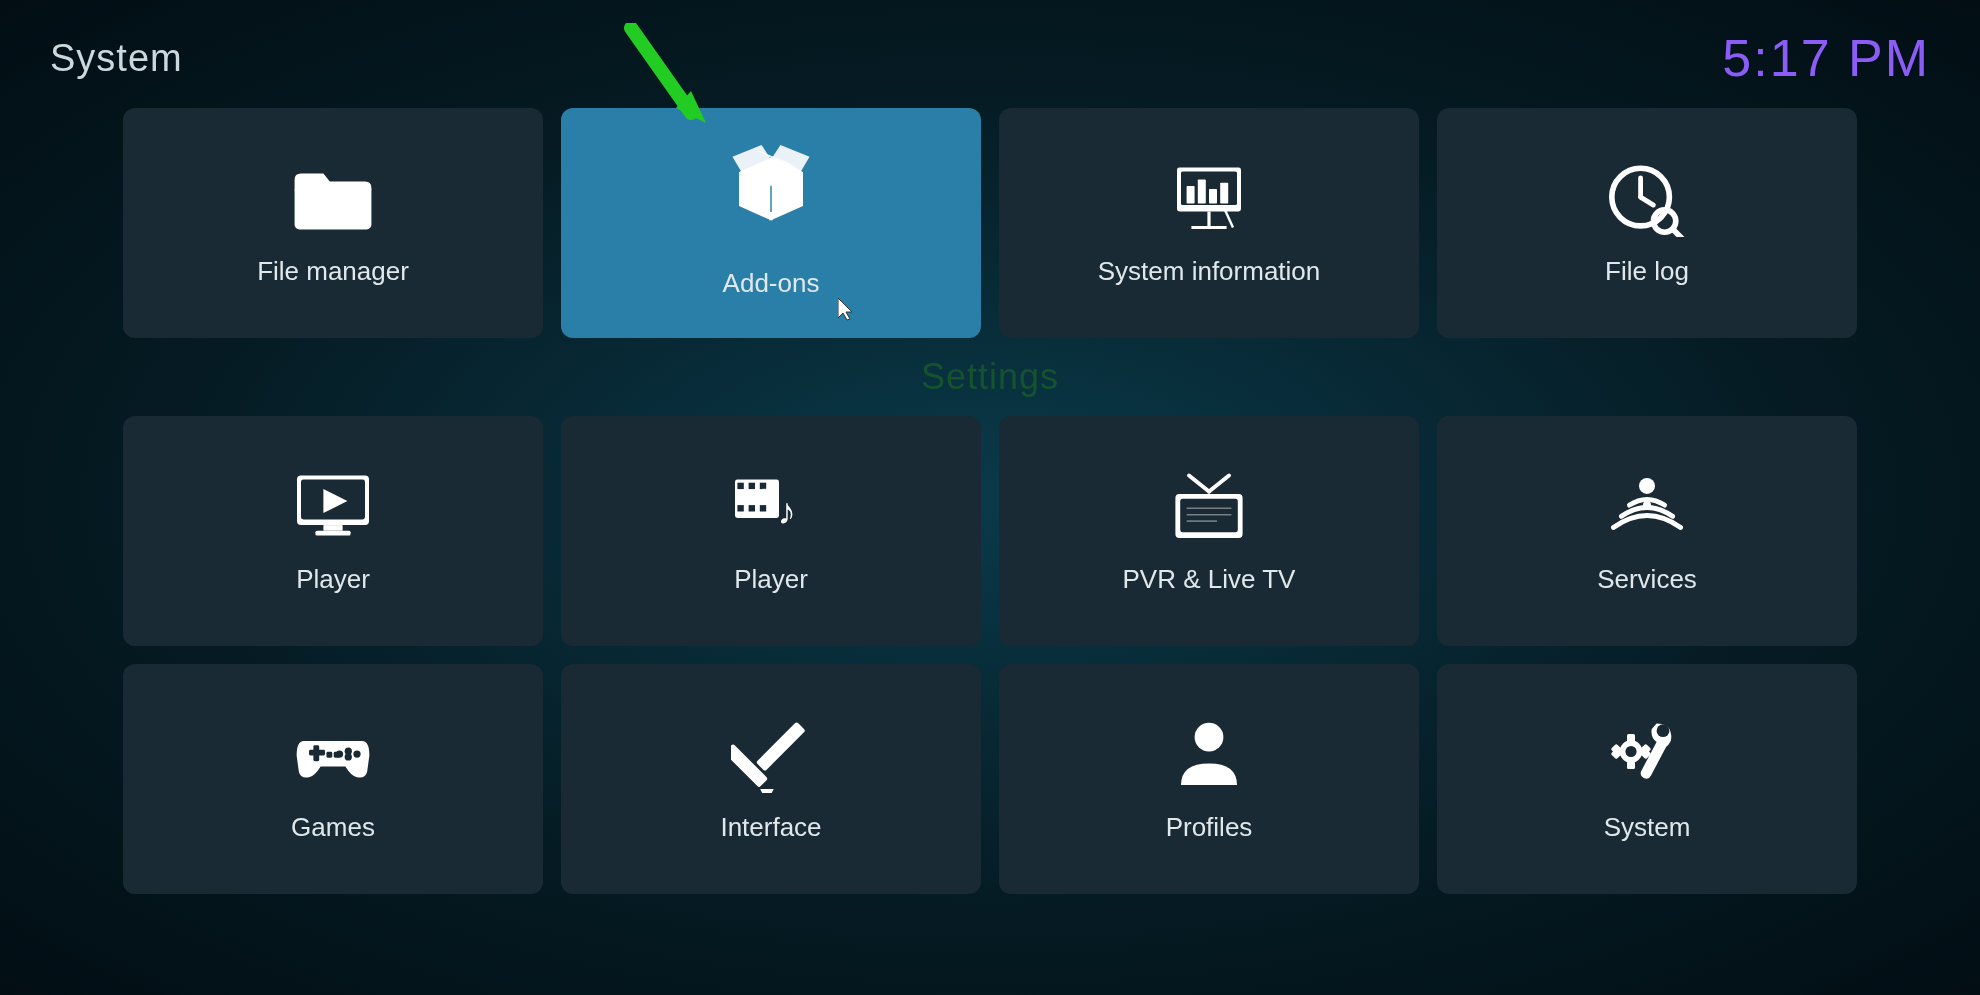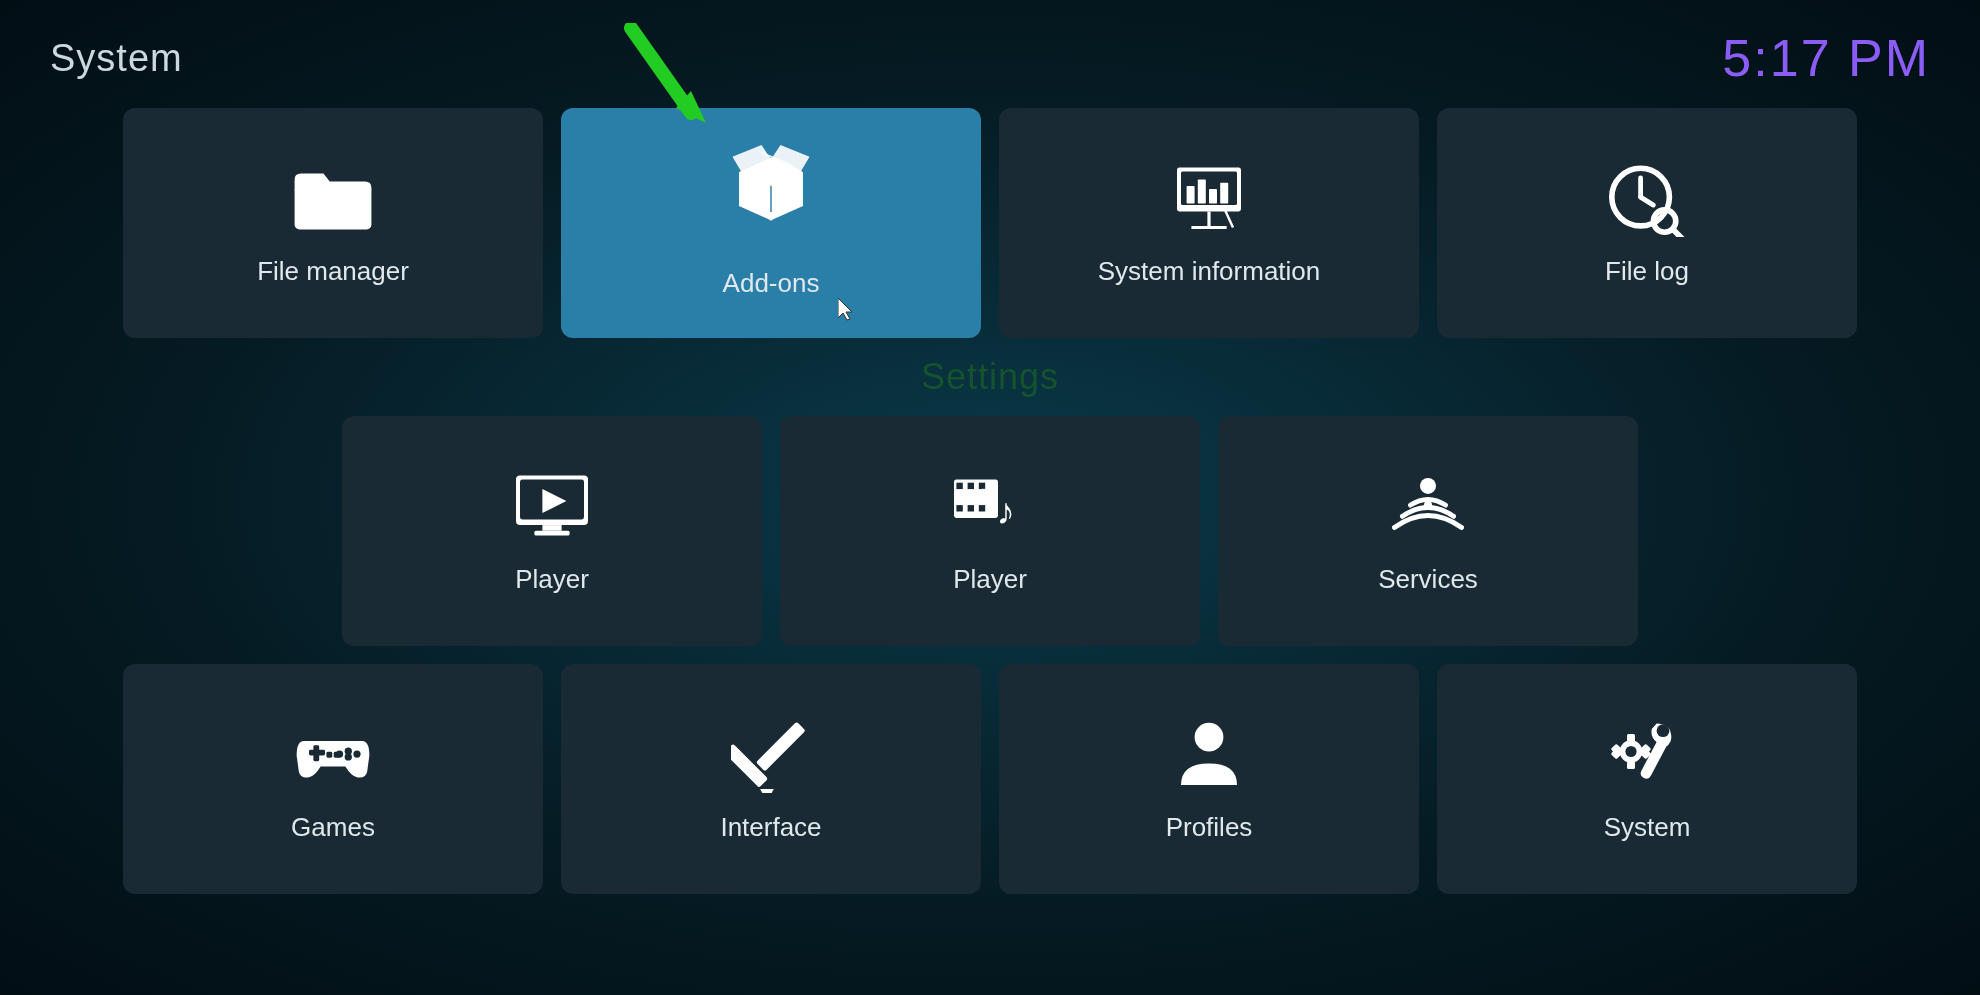--- a/index.html
+++ b/index.html
@@ -237,20 +237,37 @@
 
           <polygon points="12,38 25,22 38,38" fill="white" opacity="0.3"></polygon>
           <circle cx="42" cy="26" r="5" fill="white" opacity="0.3"></circle>
 
           <text x="58" y="65" font-size="46" fill="white">♪</text>
         </svg>
       </div>
       <span class="tile-label">Player</span>
     </div>
 
+    <div class="tile">
+      <div class="tile-icon">
+        <svg viewBox="0 0 100 90" xmlns="http://www.w3.org/2000/svg">
+
+          <line x1="25" y1="5" x2="50" y2="25" stroke="white" stroke-width="5" stroke-linecap="round"></line>
+          <line x1="75" y1="5" x2="50" y2="25" stroke="white" stroke-width="5" stroke-linecap="round"></line>
+
+          <rect x="8" y="28" width="84" height="55" rx="5" ry="5"></rect>
+          <rect x="14" y="34" width="72" height="42" rx="3" fill="#1a2a35"></rect>
+
+          <line x1="22" y1="46" x2="78" y2="46" stroke="white" stroke-width="2" opacity="0.4"></line>
+          <line x1="22" y1="54" x2="78" y2="54" stroke="white" stroke-width="2" opacity="0.4"></line>
+          <line x1="22" y1="62" x2="60" y2="62" stroke="white" stroke-width="2" opacity="0.4"></line>
+        </svg>
+      </div>
+      <span class="tile-label">PVR &amp; Live TV</span>
+    </div>
 
     <div class="tile">
       <div class="tile-icon">
         <svg viewBox="0 0 100 90" xmlns="http://www.w3.org/2000/svg">
 
           <circle cx="50" cy="18" r="10"></circle>
 
           <path d="M28,42 Q50,28 72,42" fill="none" stroke="white" stroke-width="6" stroke-linecap="round"></path>
           <path d="M18,56 Q50,34 82,56" fill="none" stroke="white" stroke-width="6" stroke-linecap="round"></path>
           <path d="M8,70 Q50,40 92,70" fill="none" stroke="white" stroke-width="6" stroke-linecap="round"></path>

